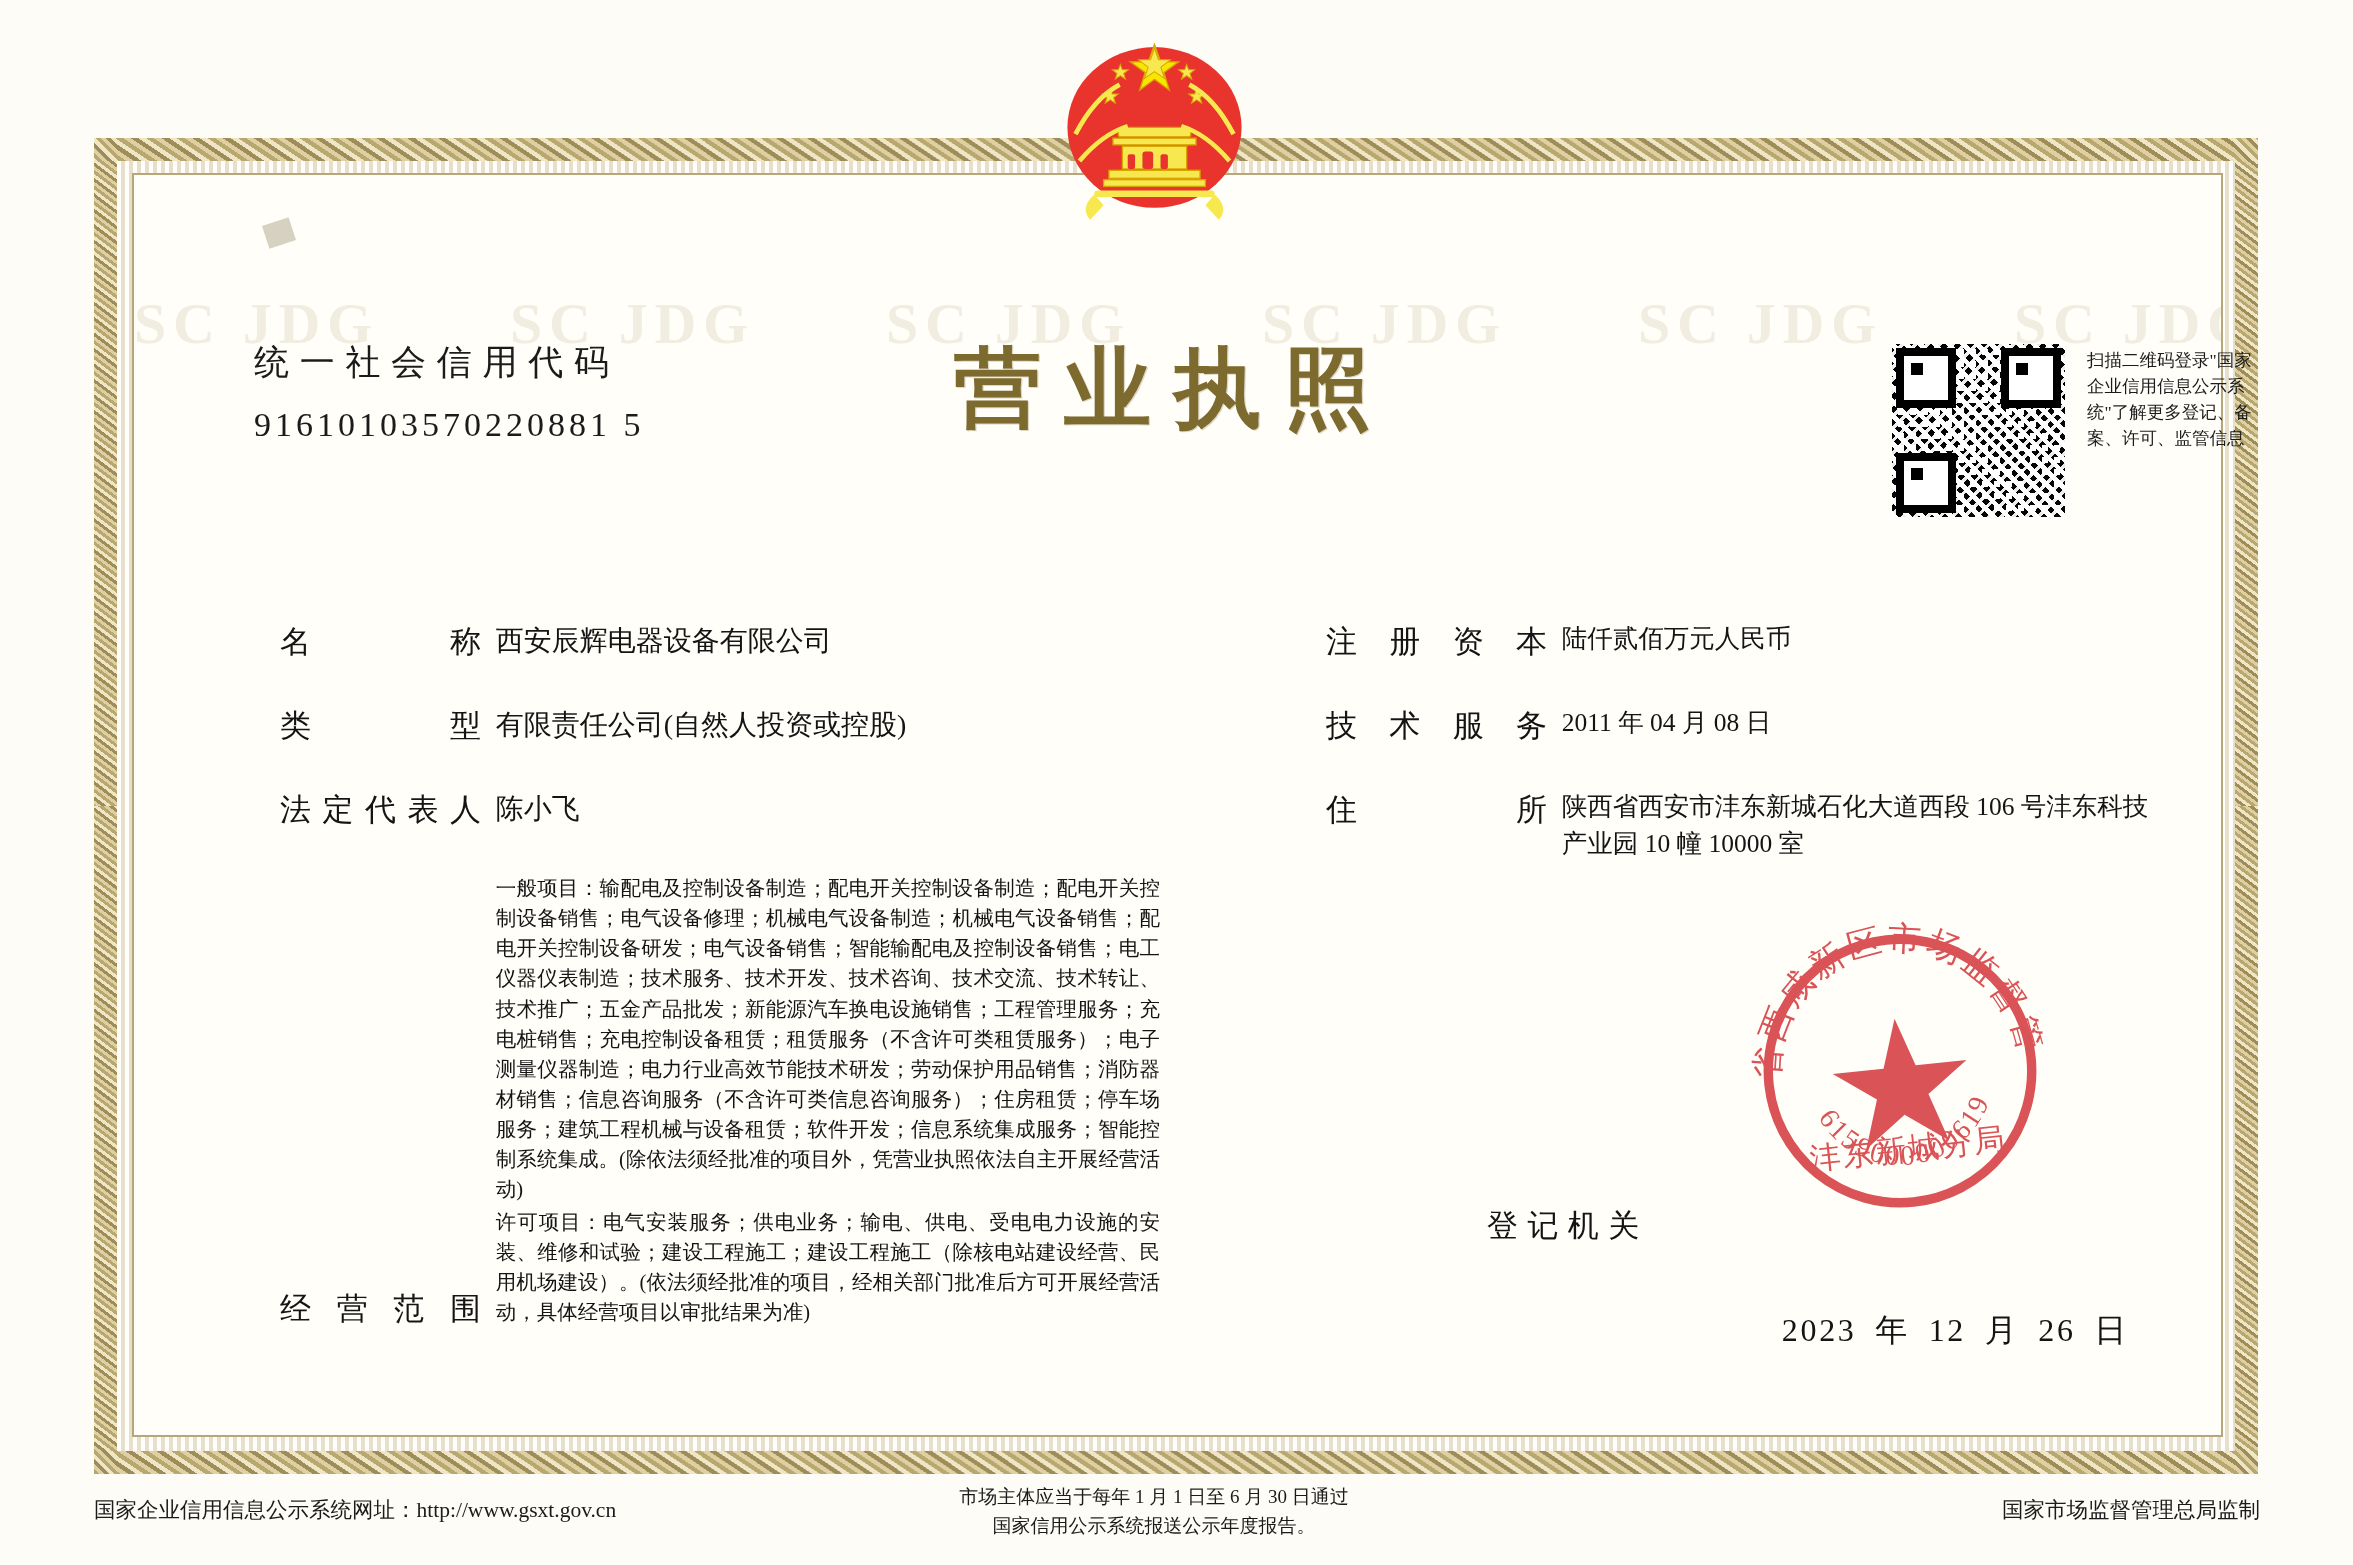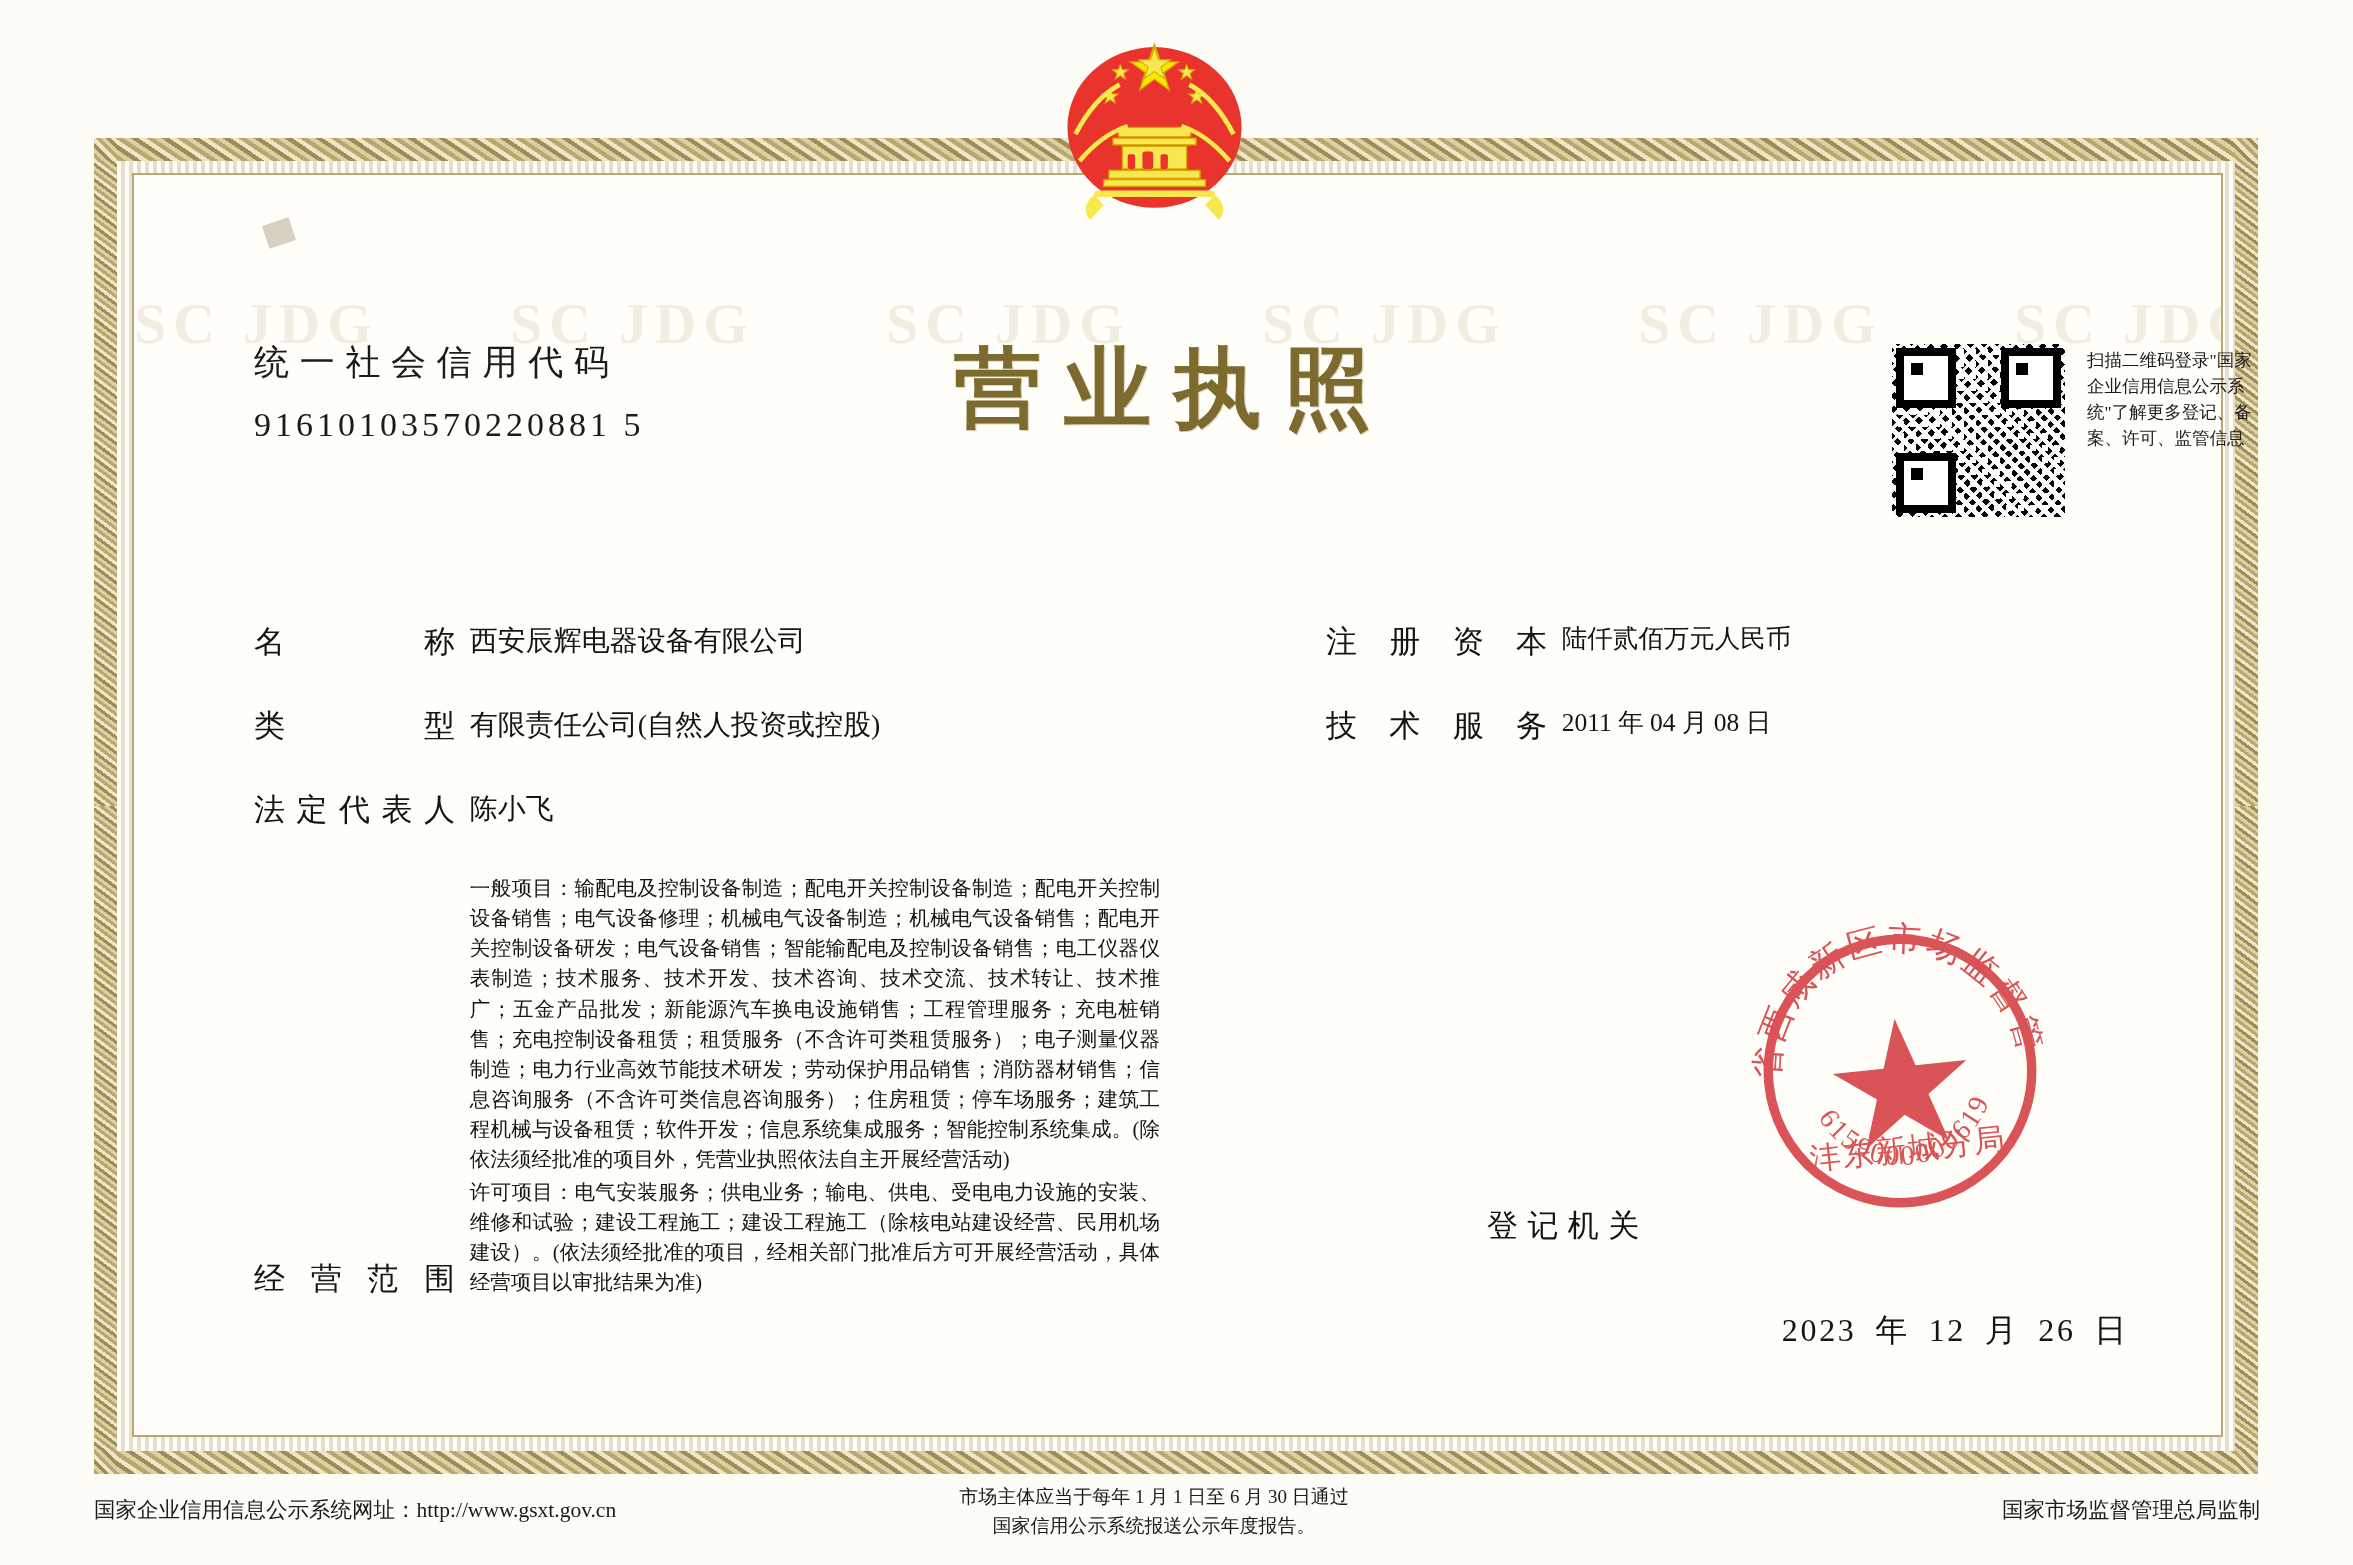--- a/index.html
+++ b/index.html
@@ -207,21 +207,21 @@
     align-items: flex-start;
     margin-bottom: 42px;
   }
   .lbl {
     font-size: 31px;
     color: #141414;
     flex: 0 0 auto;
     font-family: "Liberation Serif", serif;
     white-space: nowrap;
   }
-  .lbl.sp4 { width: 201px; letter-spacing: 0; text-align: justify; text-align-last: justify; }
+  .lbl.sp4 { width: 201px; letter-spacing: 0; text-align: justify; text-align-last: justify; margin-left: 26px; }
   .lbl.sp4r { width: 221px; text-align: justify; text-align-last: justify; }
   .val {
     font-size: 28px;
     color: #141414;
     padding-left: 14.8px;
     line-height: 1.45;
     font-family: "Liberation Serif", serif;
   }
   .val.small { font-size: 25.5px; }
 
@@ -418,20 +418,24 @@
   </div>
 
   <div class="fields-right">
     <div class="row">
       <div class="lbl sp4r">注册资本</div>
       <div class="val small">陆仟贰佰万元人民币</div>
     </div>
     <div class="row">
       <div class="lbl sp4r">技术服务</div>
       <div class="val small">2011 年 04 月 08 日</div>
+    </div>
+    <div class="row">
+      <div class="lbl sp4r">住所</div>
+      <div class="val small">陕西省西安市沣东新城石化大道西段 106 号沣东科技产业园 10 幢 10000 室</div>
     </div>
   </div>
 
   <div class="registry-label">登记机关</div>
 
   <div class="seal">
     <svg viewBox="0 0 500 500" width="336" height="336" xmlns="http://www.w3.org/2000/svg">
       <defs>
         <path id="arcTop" d="M 70 250 A 180 180 0 0 1 430 250"></path>
         <path id="arcBottom" d="M 110 250 A 140 140 0 0 0 390 250"></path>

